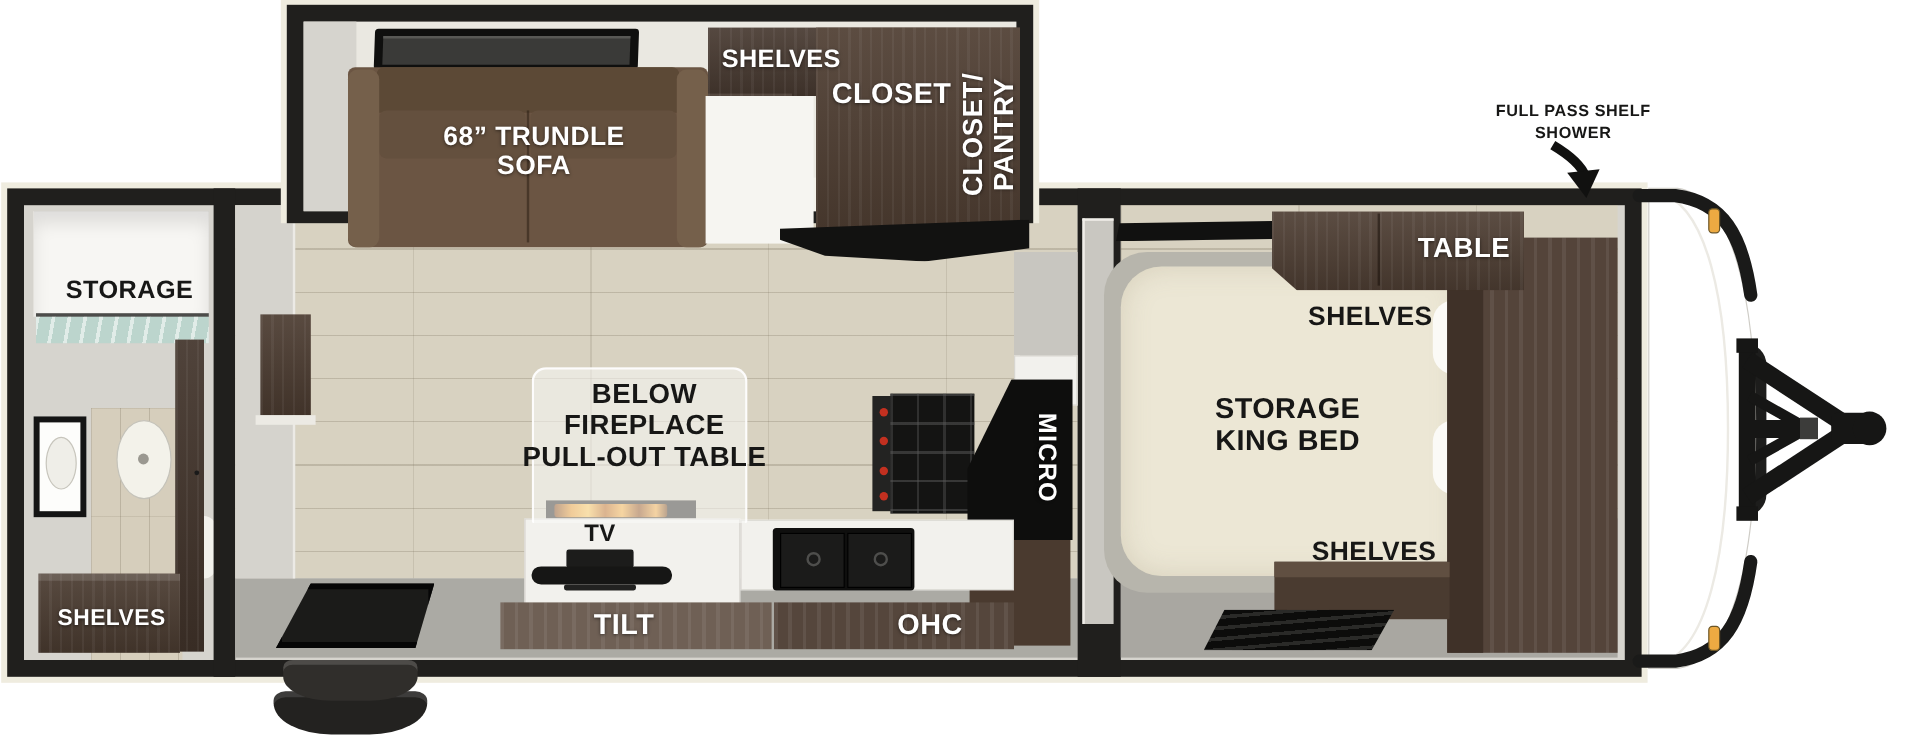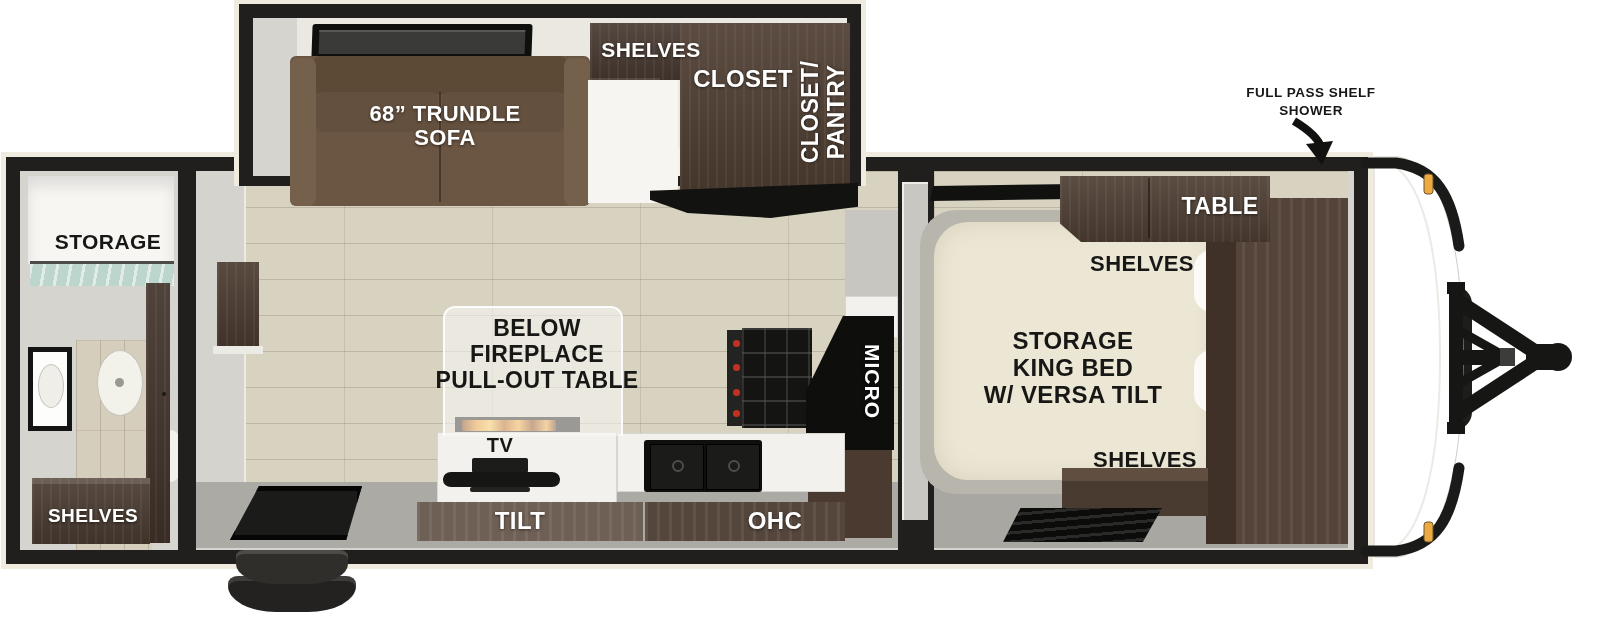--- a/index.html
+++ b/index.html
@@ -162,21 +162,20 @@
   <div class="abs" style="left:1206px;top:198px;width:30px;height:346px;background:#3f3128;"></div>
   <div class="abs dw" style="left:1060px;top:176px;width:210px;height:66px;background-color:#4e3e33;
               clip-path:polygon(0 0,100% 0,100% 100%,10% 100%,0 72%);"></div>
   <div class="abs" style="left:1148px;top:178px;width:2px;height:60px;background:rgba(20,12,6,.5);"></div>
   <div class="lblW abs" style="left:1160px;top:194px;width:120px;font-size:23px;">TABLE</div>
 
   <div class="lblD abs" style="left:1072px;top:252px;width:140px;font-size:22px;">SHELVES</div>
   <div class="lblD abs" style="left:953px;top:328px;width:240px;font-size:24px;">
     <span style="display:block;">STORAGE</span>
     <span style="display:block;">KING BED</span>
-    <span style="display:block;">W/ VERSA TILT</span>
   </div>
   <div class="lblD abs" style="left:1075px;top:448px;width:140px;font-size:22px;">SHELVES</div>
 
   <div class="abs" style="left:1062px;top:468px;width:146px;height:48px;background:#4a3b30;
               box-shadow:inset 0 13px 0 #604f41;"></div>
   <div class="abs" style="left:1003px;top:508px;width:159px;height:34px;
               clip-path:polygon(11% 0,100% 0,88% 100%,0 100%);
               background:repeating-linear-gradient(175deg,#0c0c0b 0 6px,#2a2a28 6px 9px);"></div>
 
   <div class="abs" style="left:228px;top:576px;width:128px;height:36px;background:#232220;

